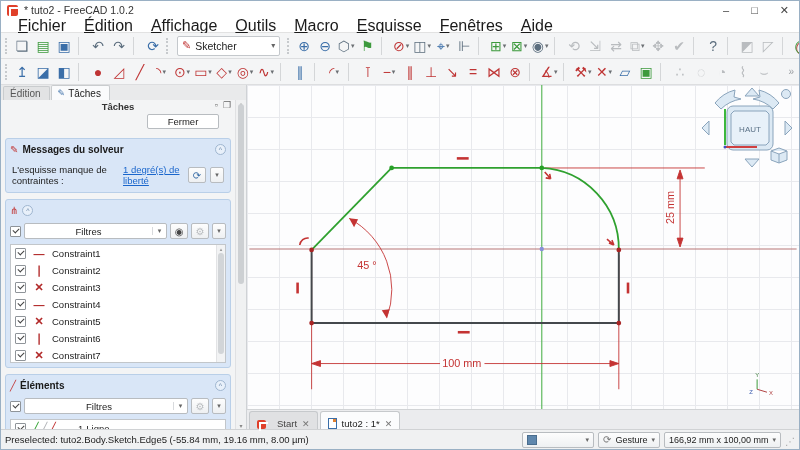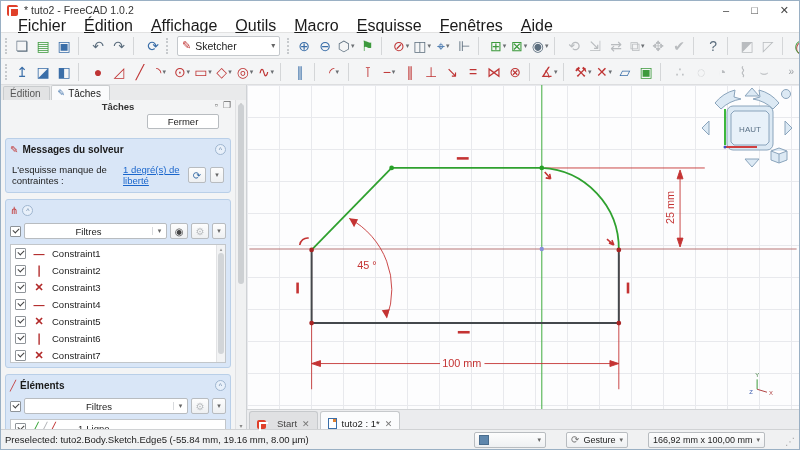--- a/index.html
+++ b/index.html
@@ -96,21 +96,21 @@
 
   
   .mdi-tabbar { height:20px; background:#ebecee; border-top:1px solid #d2d4d6; display:flex; align-items:flex-end; padding-left:2px; gap:2px; flex:0 0 auto; }
   .mdi-tab { height:18px; display:flex; align-items:flex-end; gap:5px; padding:0 7px; font-size:9.5px; border:1px solid #c6c9cc; border-bottom:none; border-radius:3px 3px 0 0; background:#e0e1e3; color:#444; }
   .mdi-tab.active { background:#fbfcfd; color:#222; }
   .doc-icon { width:9px; height:11px; background:#fff; border:1px solid #3a6ea8; position:relative; }
   .doc-icon::after { content:""; position:absolute; right:0; top:0; width:3px; height:3px; background:#e08030; }
   .tab-close { color:#777; font-size:9px; }
 
   
-  .statusbar { height:20px; background:#f0f1f2; border-top:1px solid #d0d2d4; display:flex; align-items:center; padding:0 4px; gap:20px; flex:0 0 auto; }
+  .statusbar { height:20px; background:#f0f1f2; border-top:1px solid #d0d2d4; display:flex; align-items:center; padding:0 4px; gap:4px; flex:0 0 auto; }
   .status-text { font-size:9.5px; color:#222; flex:1; white-space:nowrap; overflow:hidden; }
   .sb-combo { height:16px; background:linear-gradient(#fdfdfd,#eef0f2); border:1px solid #b8bcc0; border-radius:2px; display:flex; align-items:center; padding:0 4px; gap:4px; font-size:9px; color:#222; }
   .sb-combo .combo-arrow { font-size:7px; color:#666; }
   .color-swatch { width:10px; height:10px; background:#5f87ad; border:1px solid #4a6d8e; }
   .sb-color { width:72px; justify-content:space-between; }
   .gesture-icon { color:#777; font-size:10px; }
   .grip { width:10px; height:10px; position:relative; }
   .grip::after { content:"⋰"; color:#aaa; font-size:10px; position:absolute; right:0; bottom:-2px; }
 </style>
 </head>

